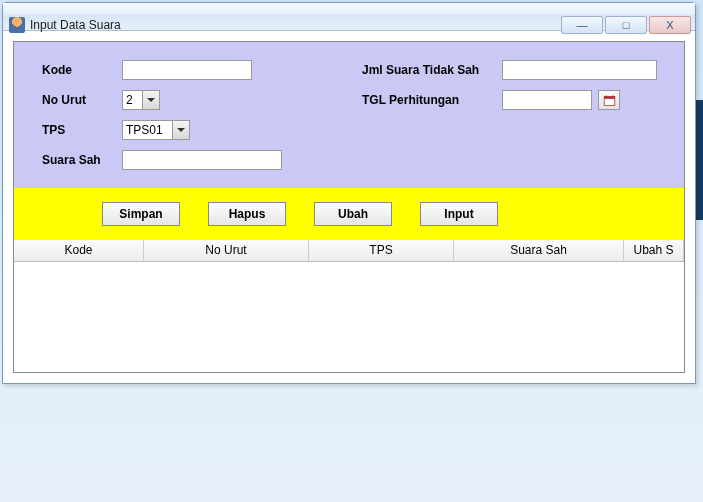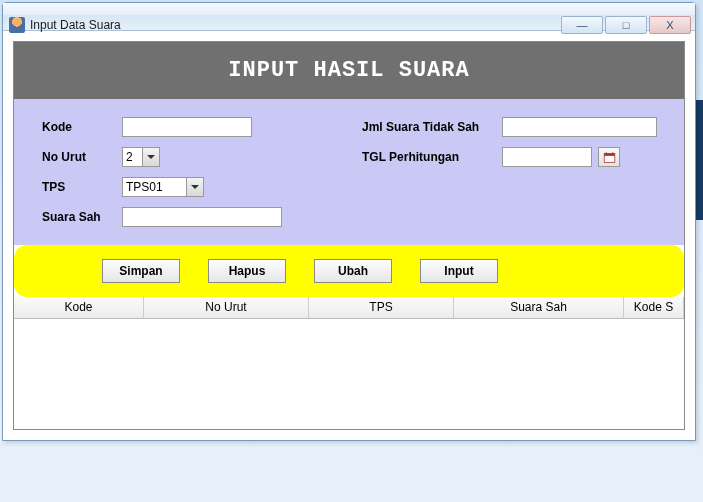--- a/index.html
+++ b/index.html
@@ -105,21 +105,20 @@
     display:flex; align-items:center; justify-content:center;
     cursor:pointer;
   }
   .datebtn svg { width:13px; height:13px; }
   .btnbar {
     background:#ffff00;
     padding:14px 0;
     display:flex;
     gap:28px;
     padding-left:88px;
-    border-radius:13px;
   }
   .btn {
     width:78px; height:24px;
     background:linear-gradient(#fdfdfd,#e6e6e6);
     border:1px solid #8a8a8a;
     font-family:inherit; font-size:12px; font-weight:bold;
     cursor:pointer;
   }
   .tablewrap { background:#fff; }
   .thead { display:flex; border-bottom:1px solid #bbb; height:22px; }
@@ -153,39 +152,38 @@
     <div class="winbtns">
       <div class="winbtn">—</div>
       <div class="winbtn">□</div>
       <div class="winbtn">X</div>
     </div>
   </div>
 
   <div class="client">
     <div class="inner">
 
-      <div class="header-band">INPUT HASIL SUARA</div>
 
       <div class="form-area">
         <div class="col left">
           <div class="row">
             <span class="lbl">Kode</span>
             <input class="txt" style="width: 130px;" value="">
           </div>
           <div class="row">
             <span class="lbl">No Urut</span>
             <div class="combo">
               <input class="txt" style="width: 20px;" value="2">
               <div class="drop"></div>
             </div>
           </div>
           <div class="row">
             <span class="lbl">TPS</span>
             <div class="combo">
-              <input class="txt" style="width: 64px;" value="TPS01">
+              <input class="txt" style="width: 50px;" value="TPS01">
               <div class="drop"></div>
             </div>
           </div>
           <div class="row">
             <span class="lbl">Suara Sah</span>
             <input class="txt" style="width: 160px;" value="">
           </div>
         </div>
         <div class="col right">
           <div class="row">
@@ -213,20 +211,20 @@
         <button class="btn">Ubah</button>
         <button class="btn">Input</button>
       </div>
 
       <div class="tablewrap">
         <div class="thead">
           <div class="th" style="width:130px">Kode</div>
           <div class="th" style="width:165px">No Urut</div>
           <div class="th" style="width:145px">TPS</div>
           <div class="th" style="width:170px">Suara Sah</div>
-          <div class="th" style="flex:1">Kode S</div>
+          <div class="th" style="flex:1">Ubah S</div>
         </div>
         <div class="tbody"></div>
       </div>
 
     </div>
   </div>
 </div>
 
 </body></html>

